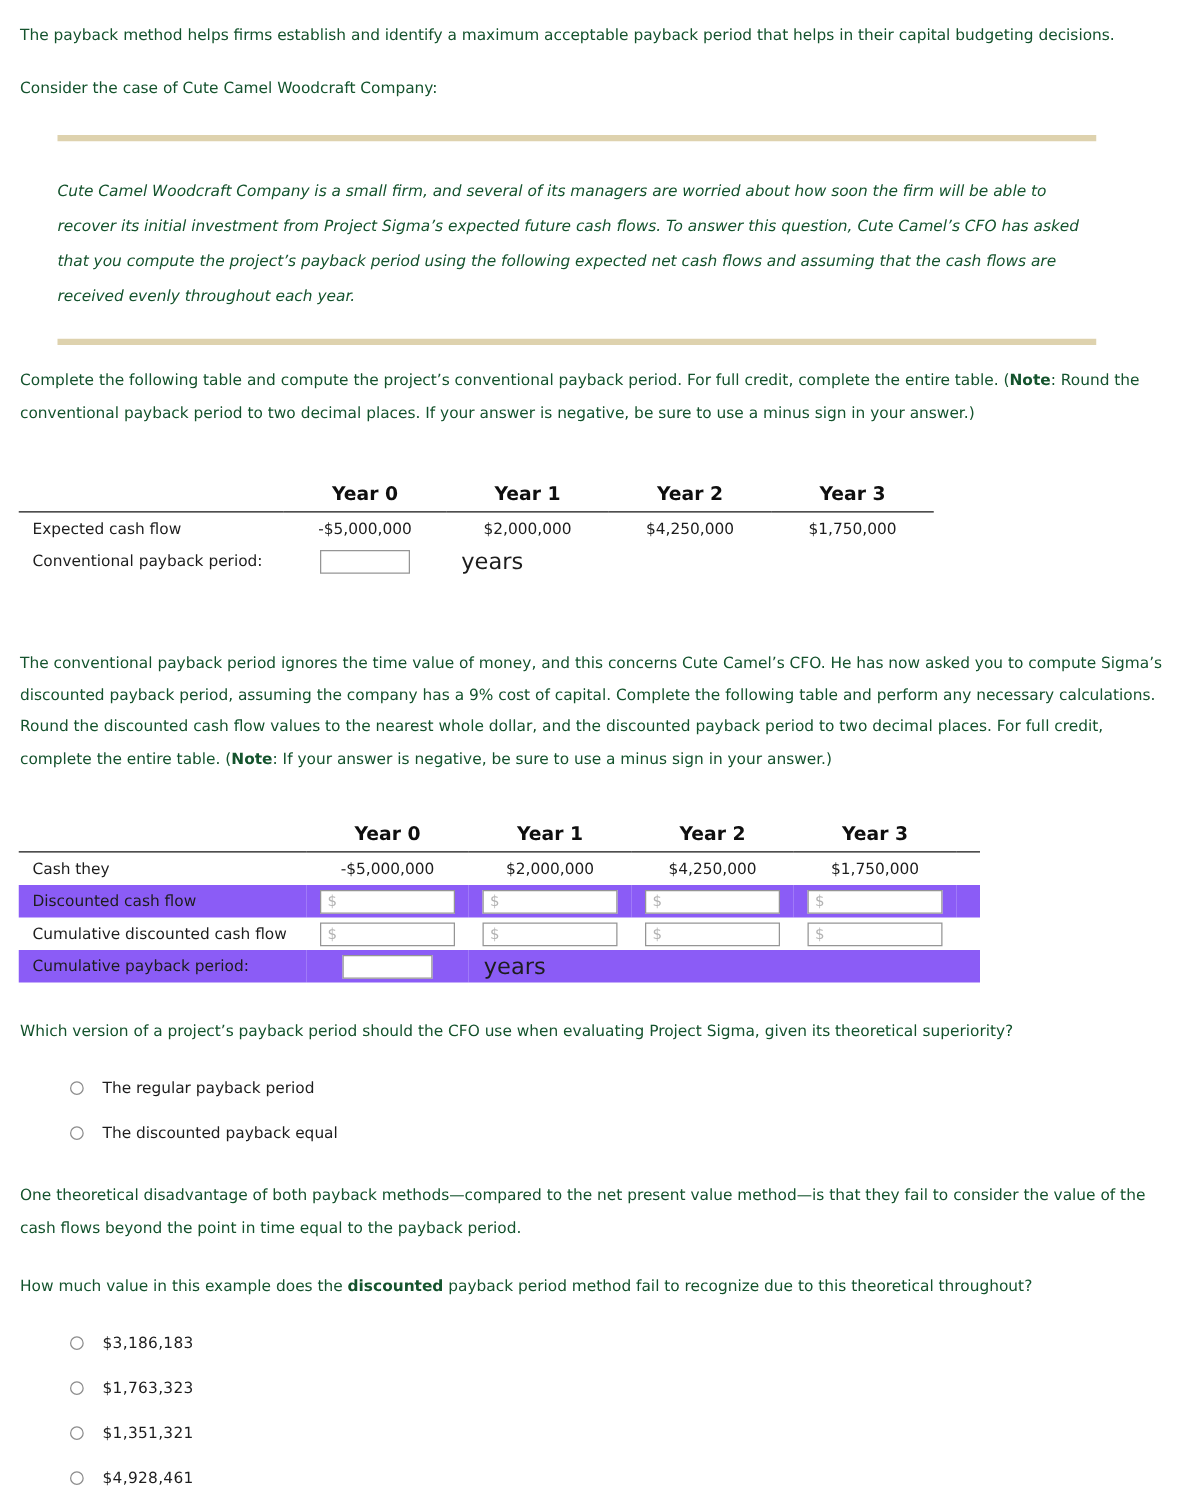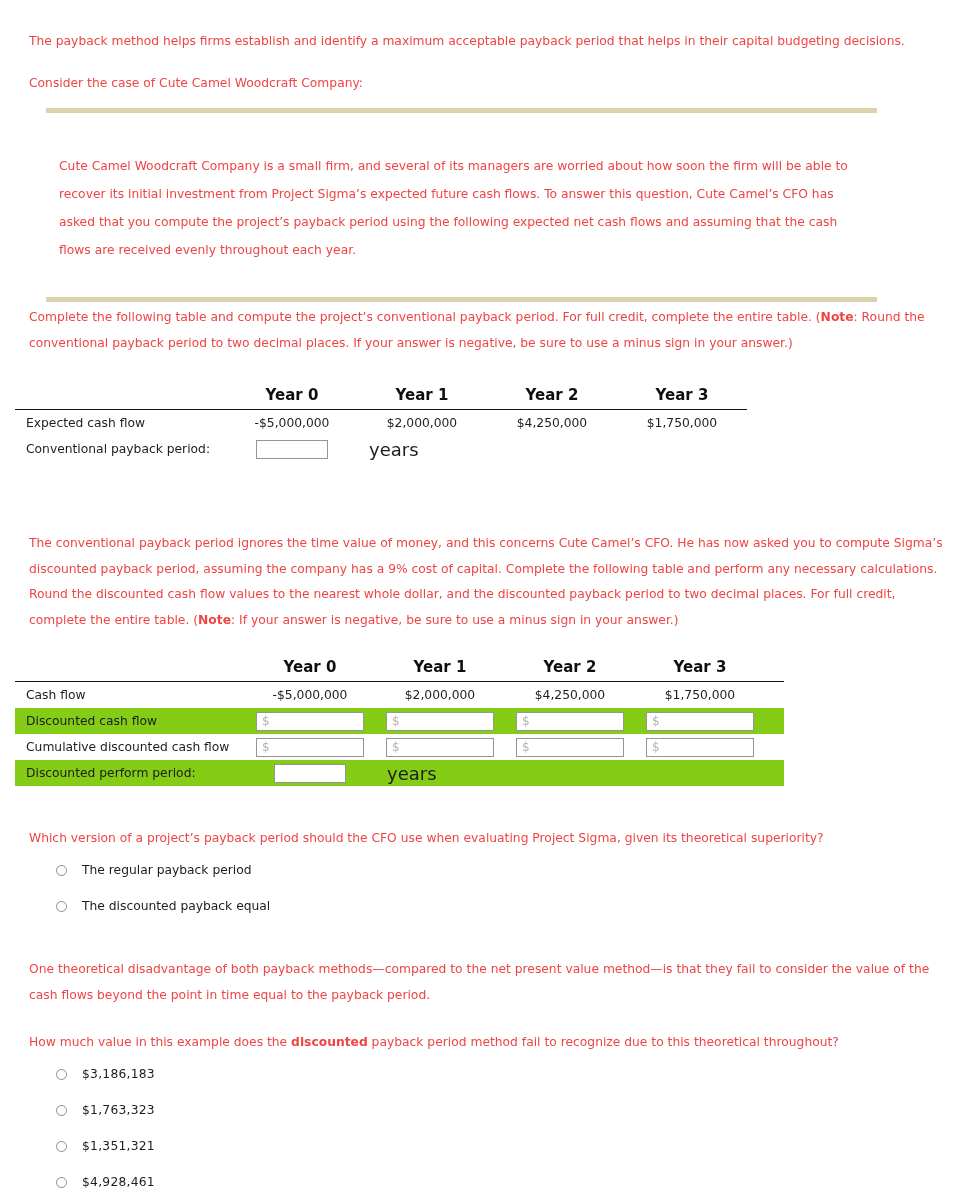--- a/index.html
+++ b/index.html
@@ -12,42 +12,43 @@
     min-height: 1204px;
     font-family: "DejaVu Sans", "Liberation Sans", sans-serif;
     font-size: 12.3px;
     color: #1a1a1a;
     position: relative;
     -webkit-font-smoothing: antialiased;
   }
   .page { position: relative; width: 958px; }
 
   p.body-text {
-    margin: 13px;
+    margin: 0;
     padding: 0;
     line-height: 25.5px;
     font-size: 12.3px;
-    color: #ef4444;
+    color: #14532d;
   }
 
   
   .intro-1 { position: absolute; left: 16px; top: 16px; width: 910px; }
   .intro-2 { position: absolute; left: 16px; top: 58px; width: 700px; }
 
   
   .callout { position: absolute; left: 46px; top: 108px; width: 831px; }
   .rule-tan {
     height: 5px;
     background: #ded2ae;
     width: 100%;
   }
   .callout-body {
     padding: 26px 0 20px 0;
     width: 829px;
     box-sizing: border-box;
+    font-style: italic;
   }
   .callout-body p { line-height: 28px; }
 
   
   .para-conv   { position: absolute; left: 16px; top: 292px; width: 916px; }
   .para-disc   { position: absolute; left: 16px; top: 518px; width: 916px; }
   .q-regular   { position: absolute; left: 16px; top: 813px; width: 900px; }
   .para-disadv { position: absolute; left: 16px; top: 944px; width: 916px; }
   .q-value     { position: absolute; left: 16px; top: 1017px; width: 916px; }
 
@@ -87,21 +88,21 @@
   #table-conventional .col-label { width: 212px; }
   #table-conventional .col-y { width: 130px; }
   #table-conventional tr.datarow td { height: 26px; }
   #table-conventional tr.inputrow td { height: 26px; }
 
   
   #table-discounted { left: 15px; top: 658px; }
   #table-discounted .col-label { width: 230px; }
   #table-discounted .col-y { width: 130px; }
   #table-discounted tr td { height: 26px; }
-  #table-discounted tr.striped { background: #84cc16; }
+  #table-discounted tr.striped { background: #8b5cf6; }
   #table-discounted .pad-right { width: 19px; }
 
   
   .cellinput {
     width: 108px;
     height: 19px;
     box-sizing: border-box;
     border: 1px solid #959595;
     background: #ffffff;
     font-family: "DejaVu Sans", "Liberation Sans", sans-serif;
@@ -202,21 +203,21 @@
     <tbody>
         <tr class="hdr-underline">
       <th class="col-label"></th>
       <th class="col-y yhead">Year 0</th>
       <th class="col-y yhead">Year 1</th>
       <th class="col-y yhead">Year 2</th>
       <th class="col-y yhead">Year 3</th>
       <th class="pad-right"></th>
     </tr>
     <tr>
-      <td class="rowlabel">Cash flow</td>
+      <td class="rowlabel">Cash they</td>
       <td class="num">-$5,000,000</td>
       <td class="num">$2,000,000</td>
       <td class="num">$4,250,000</td>
       <td class="num">$1,750,000</td>
       <td></td>
     </tr>
     <tr class="striped">
       <td class="rowlabel">Discounted cash flow</td>
       <td class="inputwrap">
         <input class="cellinput" type="text" placeholder="$" style="">
@@ -242,21 +243,21 @@
       </td>
       <td class="inputwrap">
         <input class="cellinput" type="text" placeholder="$" style="">
       </td>
       <td class="inputwrap">
         <input class="cellinput" type="text" placeholder="$" style="">
       </td>
       <td></td>
     </tr>
     <tr class="striped">
-      <td class="rowlabel">Discounted perform period:</td>
+      <td class="rowlabel">Cumulative payback period:</td>
       <td class="inputwrap">
         <input class="cellinput short" type="text" style="">
       </td>
       <td colspan="4" style="text-align:left">
         <span class="units">years</span>
       </td>
     </tr>
   </tbody>
     </table>
 

